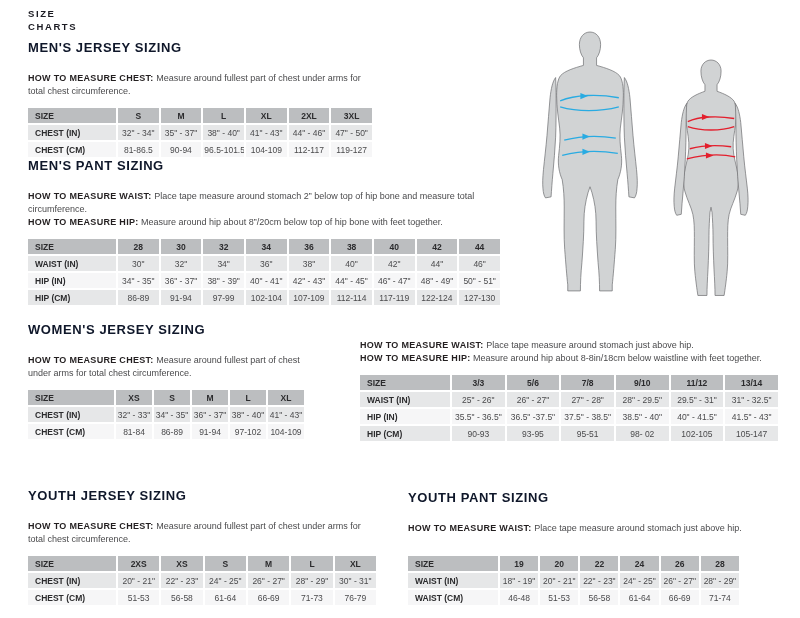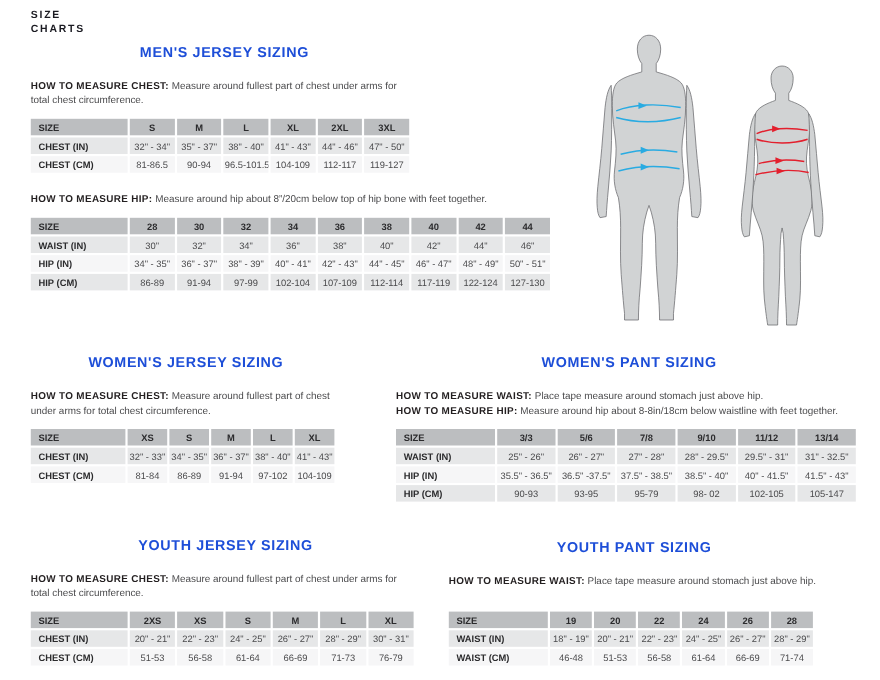--- a/index.html
+++ b/index.html
@@ -2,21 +2,21 @@
 <html><head>
 <meta charset="utf-8">
 <style>
   html,body { margin:0; padding:0; }
   body {
     width:800px; height:618px; background:#ffffff; position:relative;
     font-family:"Liberation Sans", sans-serif; overflow:hidden; color:#414042;
   }
   .sec { position:absolute; }
   .brand { font-size:9.5px; font-weight:bold; letter-spacing:1.6px; color:#1b1b22; line-height:1.35; }
-  .sec-title { font-size:13px; font-weight:bold; letter-spacing:0.6px; color:#1d4ed8; margin:0 0 10px 0;text-align:center; }
+  .sec-title { font-size:13px; font-weight:bold; letter-spacing:0.6px; color:#0f172a; margin:0 0 10px 0; }
   .howto { font-size:9px; line-height:1.45; color:#4a4a4c; margin:0; }
   .howto b { color:#231f20; letter-spacing:0.3px; }
   .howto-wrap { margin:17px 0 8px 0; }
   table.size-table {
     border-collapse:separate; border-spacing:2px; table-layout:fixed;
     margin-left:-2px;
   }
   table.size-table th, table.size-table td {
     height:15px; font-size:8.5px; text-align:center; vertical-align:middle;
     padding:0 1px; overflow:hidden; white-space:nowrap;
@@ -75,21 +75,23 @@
           <td>96.5-101.5</td>
           <td>104-109</td>
           <td>112-117</td>
           <td>119-127</td>
         </tr>
       </tbody>
     </table>
 </div>
 
 <div class="sec" style="left:28px; top:158px; width:478px;">
+  <h2 class="sec-title">MEN'S PANT SIZING</h2>
   <div class="howto-wrap">
+    <p class="howto"><b>HOW TO MEASURE WAIST:</b> <span>Place tape measure around stomach 2” below top of hip bone and measure total circumference.</span></p>
     <p class="howto"><b>HOW TO MEASURE HIP:</b> <span>Measure around hip about 8”/20cm below top of hip bone with feet together.</span></p>
   </div>
   <table class="size-table" style="width:476px;">
     <colgroup>
         <col style="width:88px">
       </colgroup>
   <thead>
         <tr>
           <th class="lab">SIZE</th>
           <th class="">28</th>
@@ -178,21 +180,20 @@
           <td>86-89</td>
           <td>91-94</td>
           <td>97-102</td>
           <td>104-109</td>
         </tr>
       </tbody>
     </table>
 </div>
 
 <div class="sec" style="left:360px; top:322px; width:424px;">
-  <h2 class="sec-title">WOMEN'S PANT SIZING</h2>
   <div class="howto-wrap">
     <p class="howto"><b>HOW TO MEASURE WAIST:</b> <span>Place tape measure around stomach just above hip.</span></p>
     <p class="howto"><b>HOW TO MEASURE HIP:</b> <span>Measure around hip about 8-8in/18cm below waistline with feet together.</span></p>
   </div>
   <table class="size-table" style="width:422px;">
     <colgroup>
         <col style="width:90px">
       </colgroup>
   <thead>
         <tr>
@@ -221,21 +222,21 @@
           <td>36.5" -37.5"</td>
           <td>37.5" - 38.5"</td>
           <td>38.5" - 40"</td>
           <td>40" - 41.5"</td>
           <td>41.5" - 43"</td>
         </tr>
         <tr>
           <th class="lab">HIP (CM)</th>
           <td>90-93</td>
           <td>93-95</td>
-          <td>95-79</td>
+          <td>95-51</td>
           <td>98- 02</td>
           <td>102-105</td>
           <td>105-147</td>
         </tr>
       </tbody>
     </table>
 </div>
 
 <div class="sec" style="left:28px; top:488px; width:354px;">
   <h2 class="sec-title">YOUTH JERSEY SIZING</h2>

